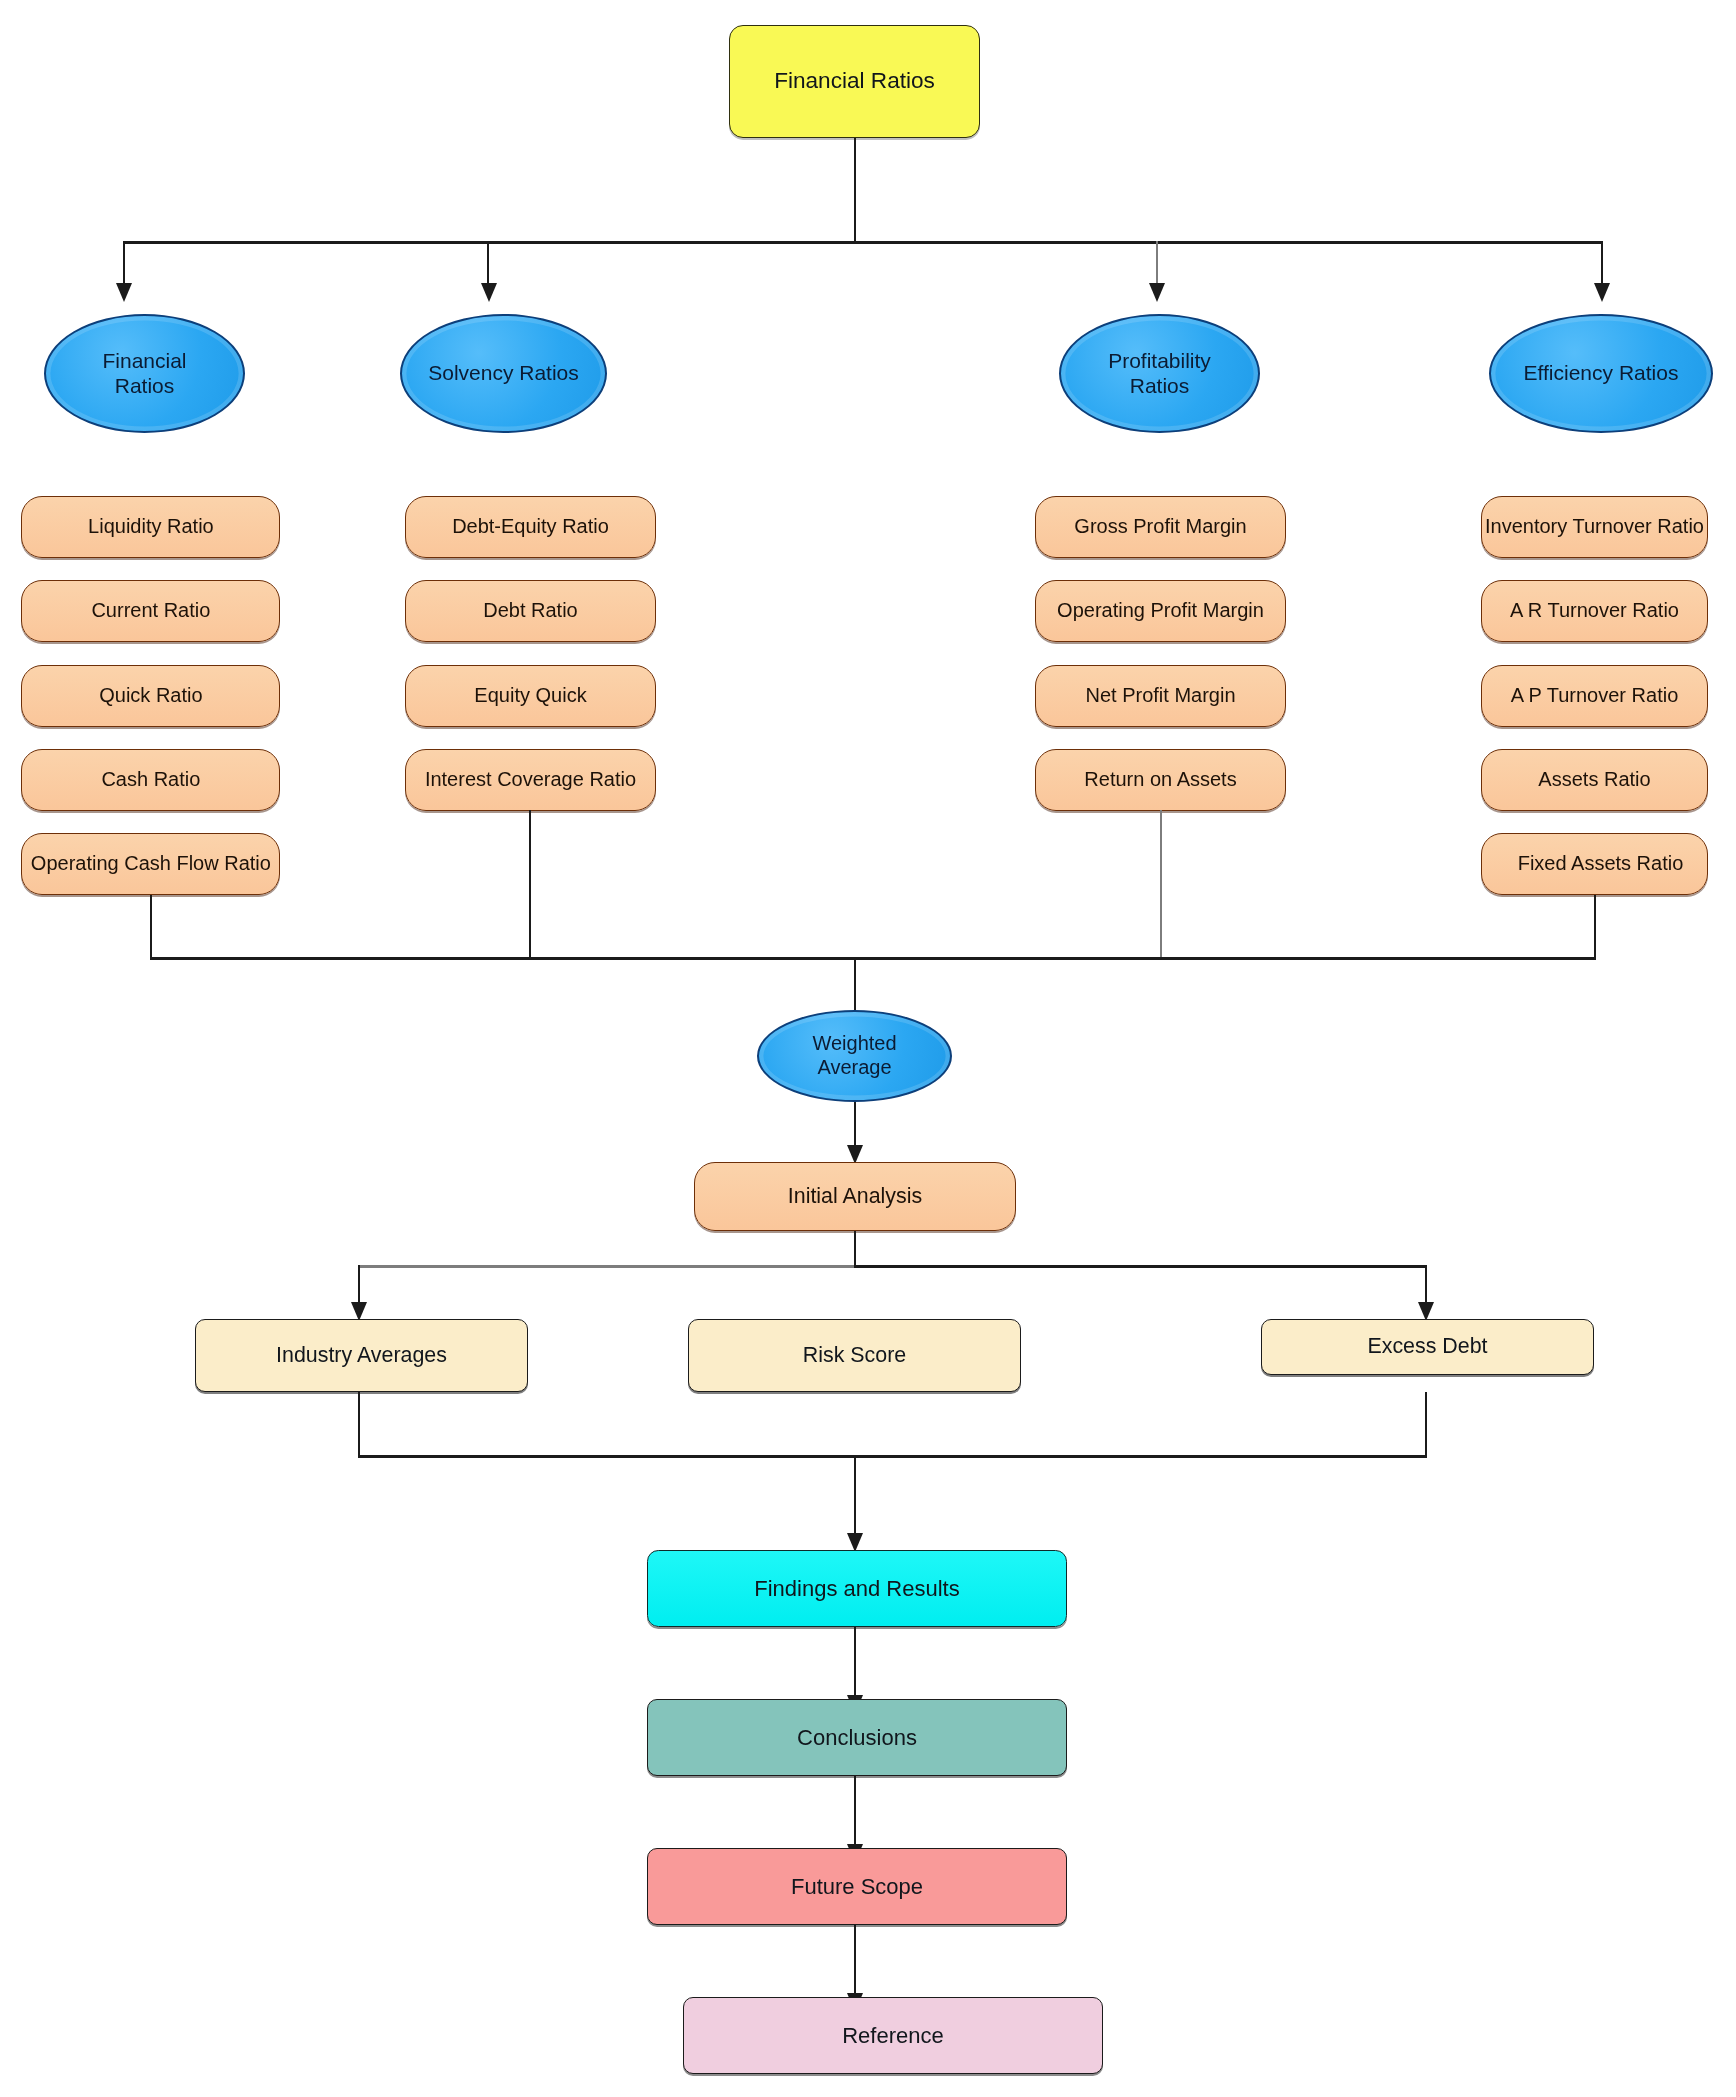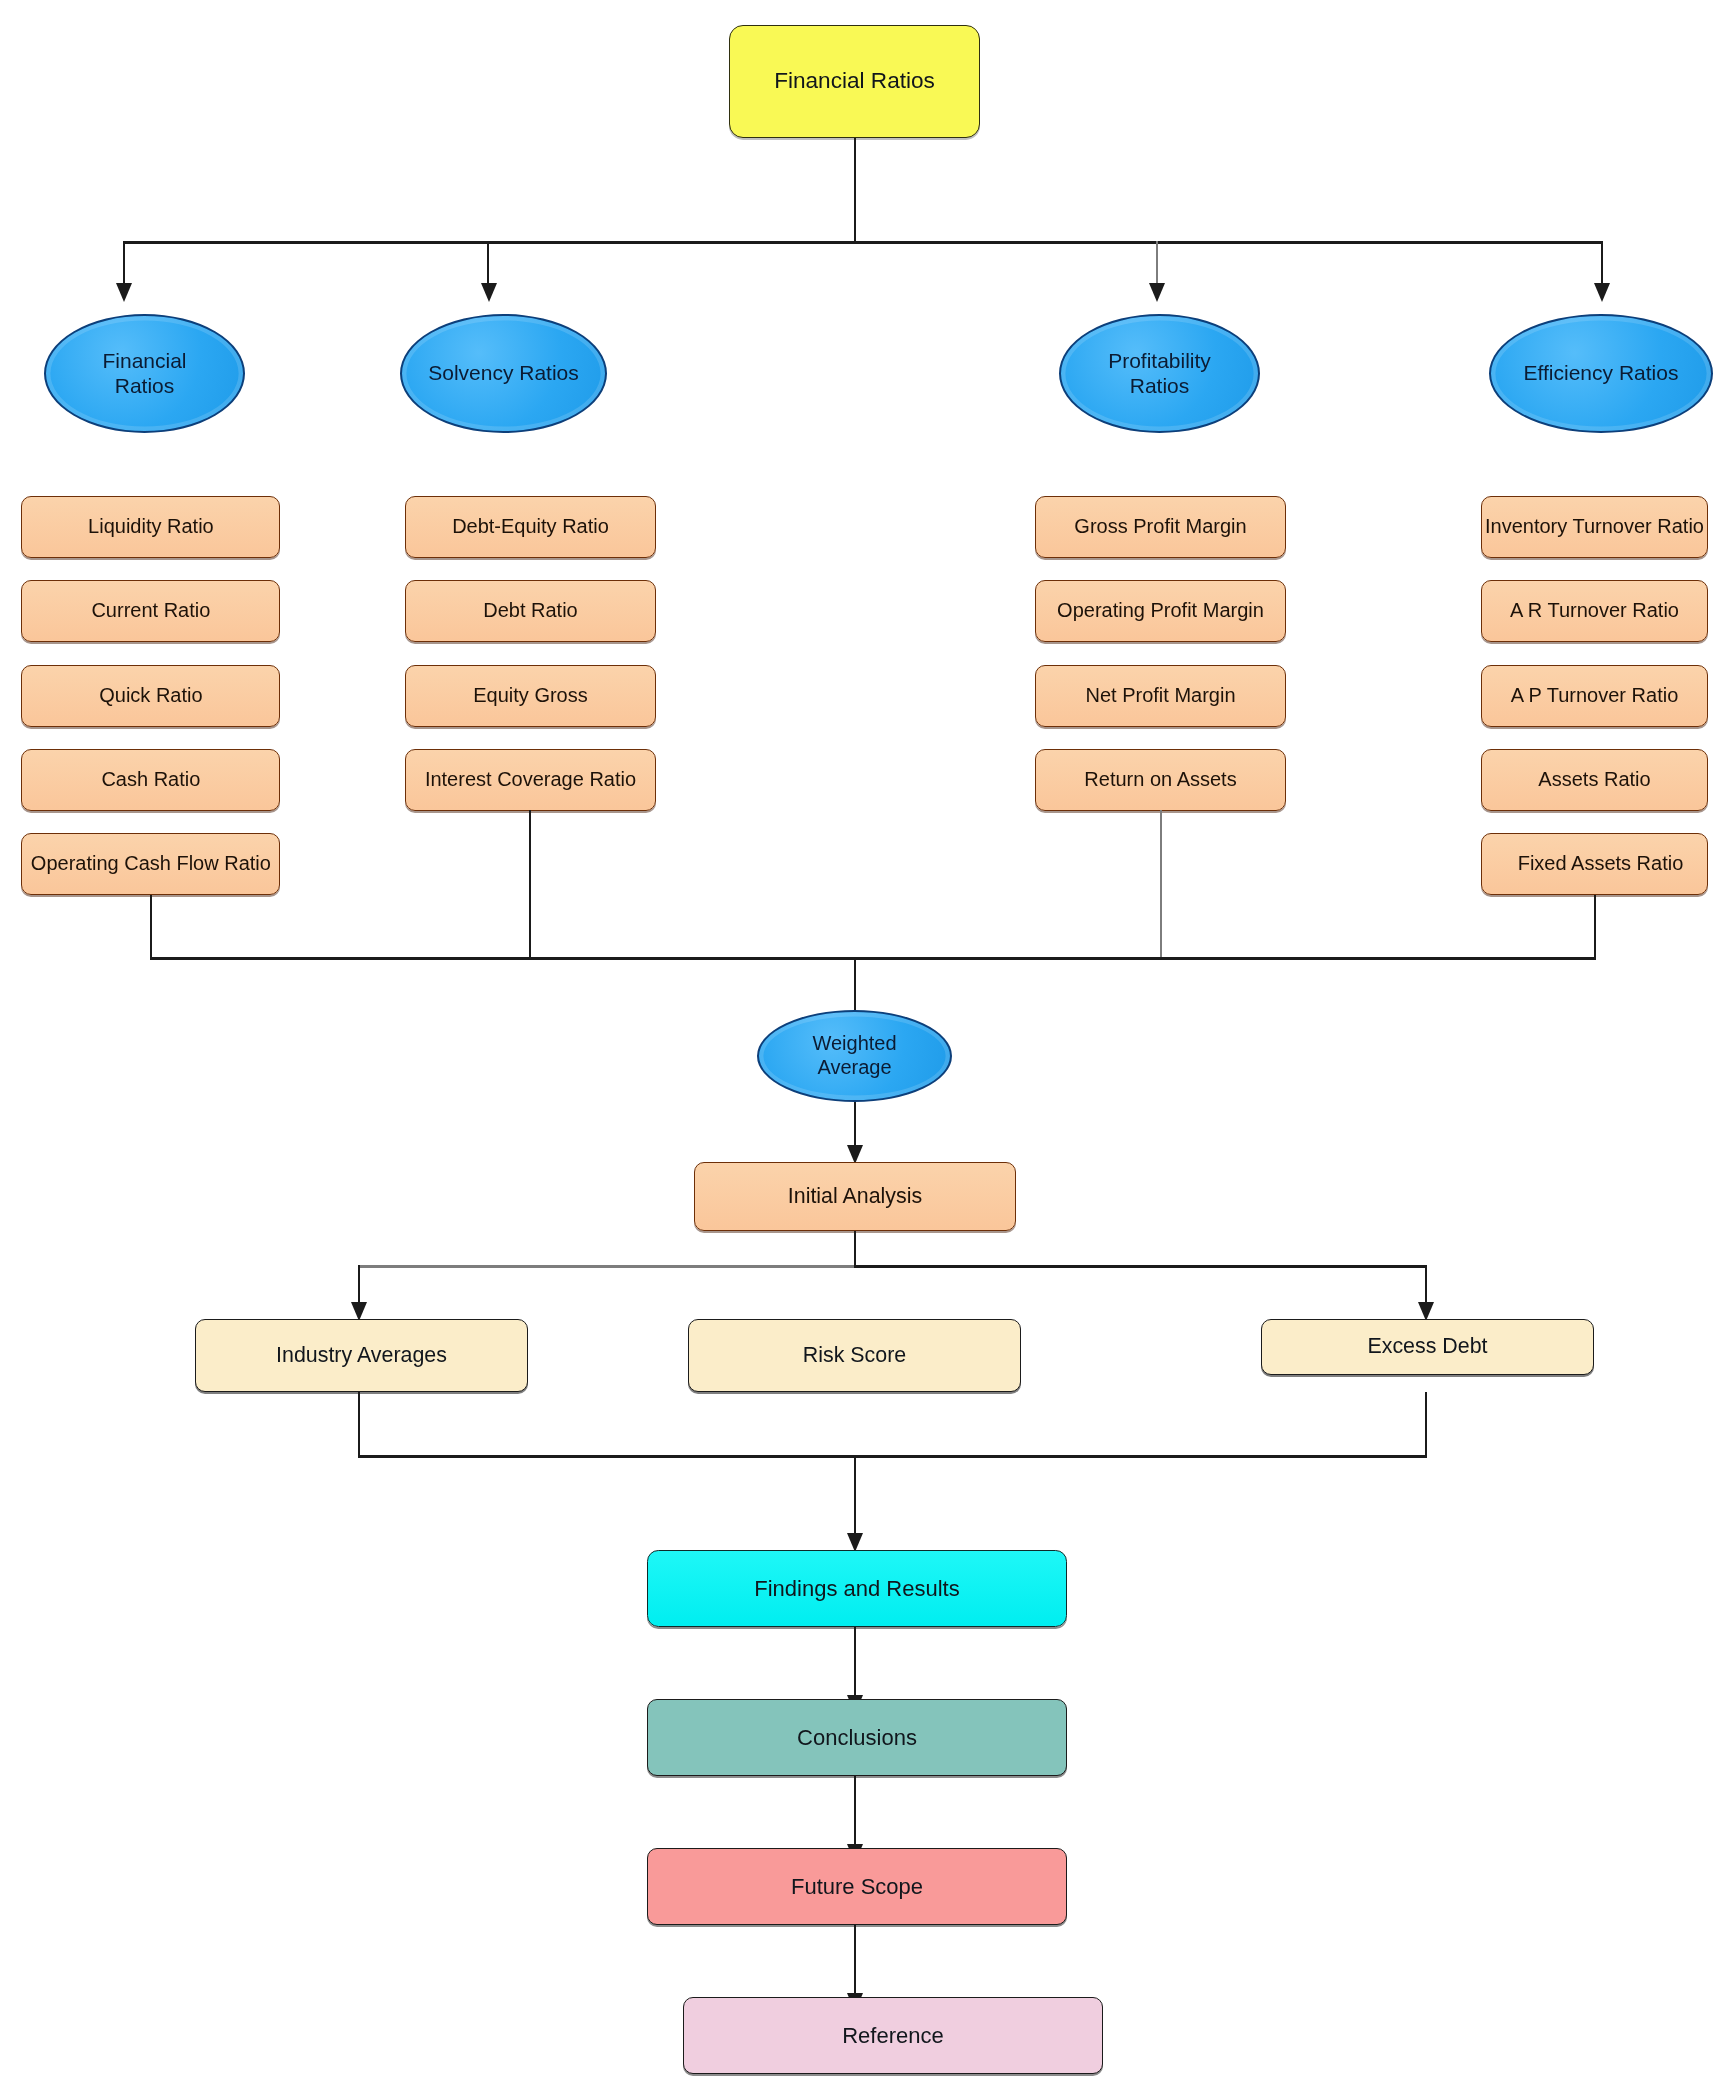--- a/index.html
+++ b/index.html
@@ -11,21 +11,21 @@
         justify-content:center;text-align:center;color:#11161c;line-height:1.18;}
 
   .root-node{background:#f9f955;font-size:22.6px;border:1.9px solid #2f2f10;border-radius:14px;
              box-shadow:0 1.9px 0 rgba(0,0,0,.25);}
 
   .ellipse-node{background:radial-gradient(circle at 38% 32%,#55bdfa 0%,#2ba7f2 55%,#1e9ae8 100%);
                 border:2.5px solid #0d3f7a;border-radius:50%;color:#0b1b33;font-size:21px;
                 box-shadow:inset 0 0 0 4.4px rgba(255,255,255,.14);}
 
   .orange-node{background:linear-gradient(#fbd3ab,#fac69a);border:1.9px solid #6d2f08;
-               border-radius:10px;font-size:20px;color:#1d1209;
+               border-radius:21px;font-size:20px;color:#1d1209;
                box-shadow:0 1.9px 0 rgba(60,20,0,.45);}
 
   .cream-node{background:#fbedc9;border:1.9px solid #1b1b1b;border-radius:10px;font-size:21.4px;
               box-shadow:0 1.9px 0 rgba(0,0,0,.5);}
 
   .cyan-node{background:linear-gradient(#1ef7f7,#00eef0);border:1.9px solid #0d2a2a;border-radius:11.3px;
              font-size:22px;box-shadow:0 1.9px 0 rgba(0,0,0,.45);}
   .teal-node{background:#84c4bb;border:1.9px solid #1b1b1b;border-radius:10px;font-size:22px;
              box-shadow:0 1.9px 0 rgba(0,0,0,.45);}
   .red-node{background:#f99a99;border:1.9px solid #1b1b1b;border-radius:10px;font-size:22px;
@@ -101,21 +101,21 @@
     <span>Operating Cash Flow Ratio</span>
     </div>
 
   <div class="node orange-node" style="left:405px;top:496px;width:251px;height:62px;">
     <span>Debt-Equity Ratio</span>
     </div>
   <div class="node orange-node" style="left:405px;top:580px;width:251px;height:62px;">
     <span>Debt Ratio</span>
     </div>
   <div class="node orange-node" style="left:405px;top:665px;width:251px;height:62px;">
-    <span>Equity Gross</span>
+    <span>Equity Quick</span>
     </div>
   <div class="node orange-node" style="left:405px;top:749px;width:251px;height:62px;">
     <span>Interest Coverage Ratio</span>
     </div>
 
   <div class="node orange-node" style="left:1035px;top:496px;width:251px;height:62px;">
     <span>Gross Profit Margin</span>
     </div>
   <div class="node orange-node" style="left:1035px;top:580px;width:251px;height:62px;">
     <span>Operating Profit Margin</span>

